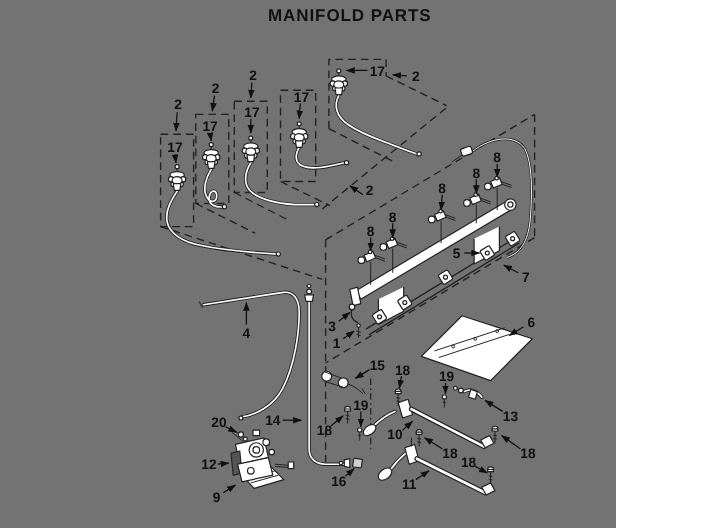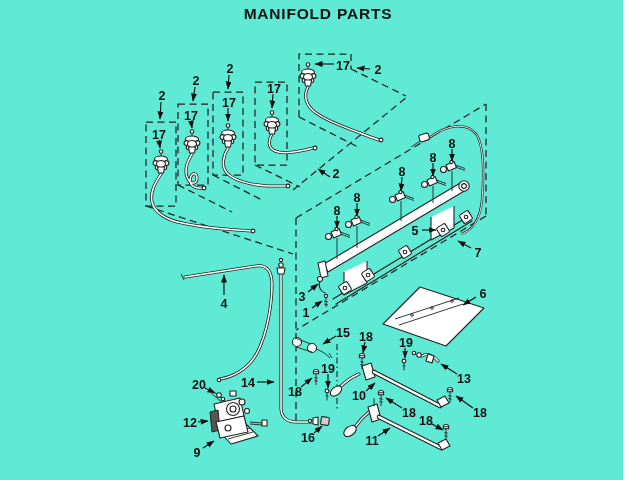--- a/index.html
+++ b/index.html
@@ -1,16 +1,16 @@
 <!DOCTYPE html>
 <html><head>
 <meta charset="utf-8">
 <style>
   html,body{margin:0;padding:0;background:#ffffff;}
-  #stage{position:relative;width:623px;height:480px;background:#5eead4;overflow:hidden;
+  #stage{position:relative;width:560px;height:480px;background:#737373;overflow:hidden;
          font-family:"Liberation Sans",sans-serif;}
   svg{display:block;}
   .ink{stroke:#222;fill:none;stroke-width:1.2;stroke-linecap:round;stroke-linejoin:round;}
   .dash{stroke:#222;fill:none;stroke-width:1.25;stroke-dasharray:7 4.5;stroke-linecap:butt;}
   .dashdot{stroke:#222;fill:none;stroke-width:1.1;stroke-dasharray:6 3 1.5 3;}
   .wfill{fill:#fff;stroke:#222;stroke-width:1.1;stroke-linejoin:round;}
   .dfill{fill:#555;stroke:#222;stroke-width:1;}
   .gfill{fill:#cfcfcf;stroke:#222;stroke-width:1.1;}
   .thin{stroke:#222;stroke-width:0.9;fill:none;}
   .tube-o{stroke:#222;stroke-width:3.1;fill:none;stroke-linecap:round;}

